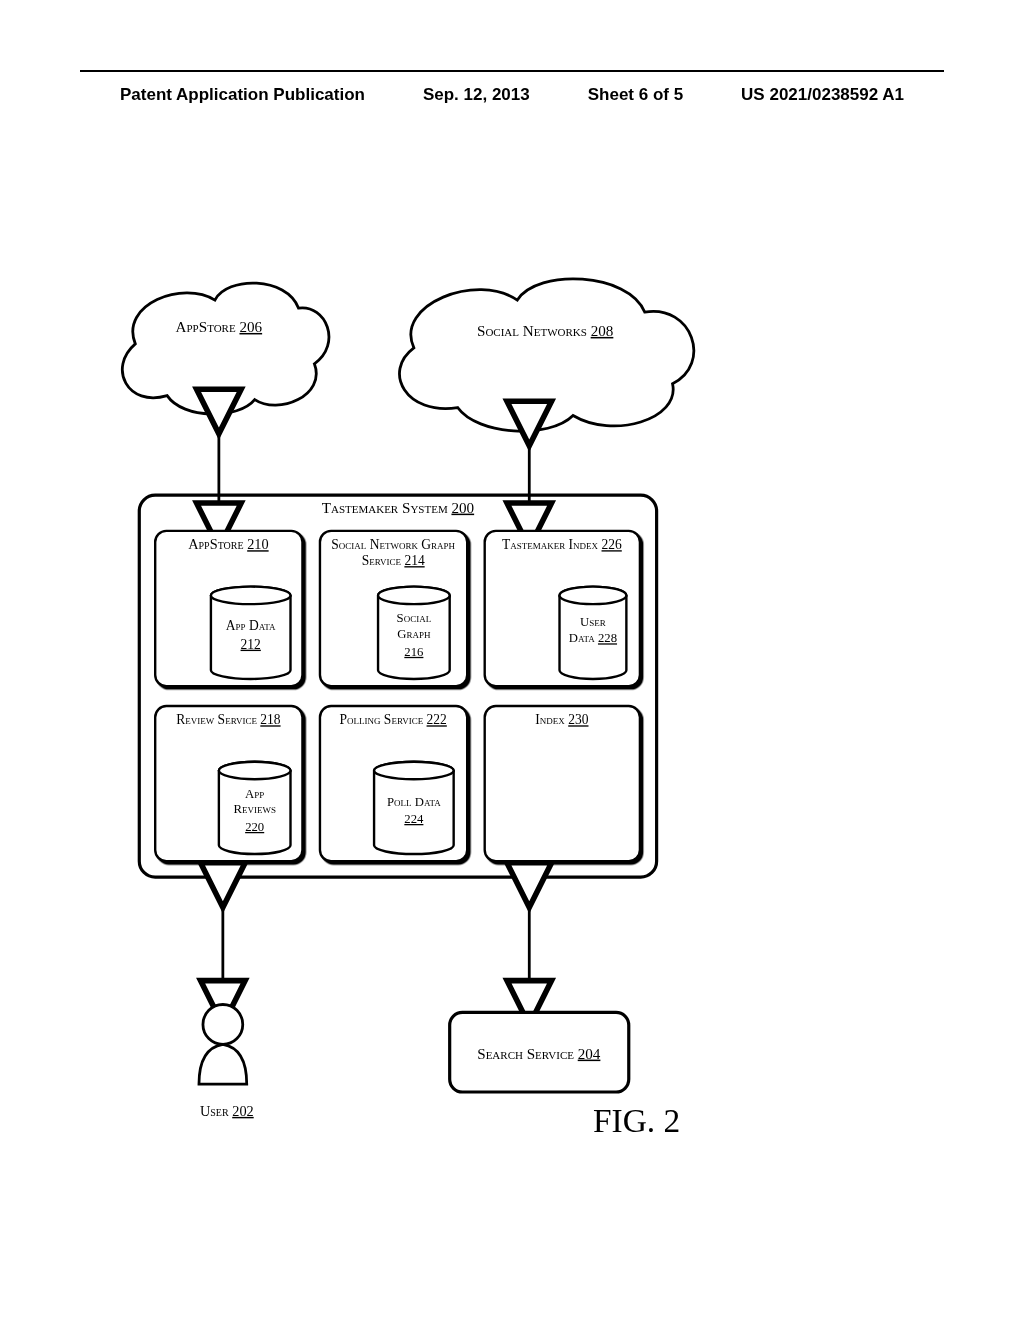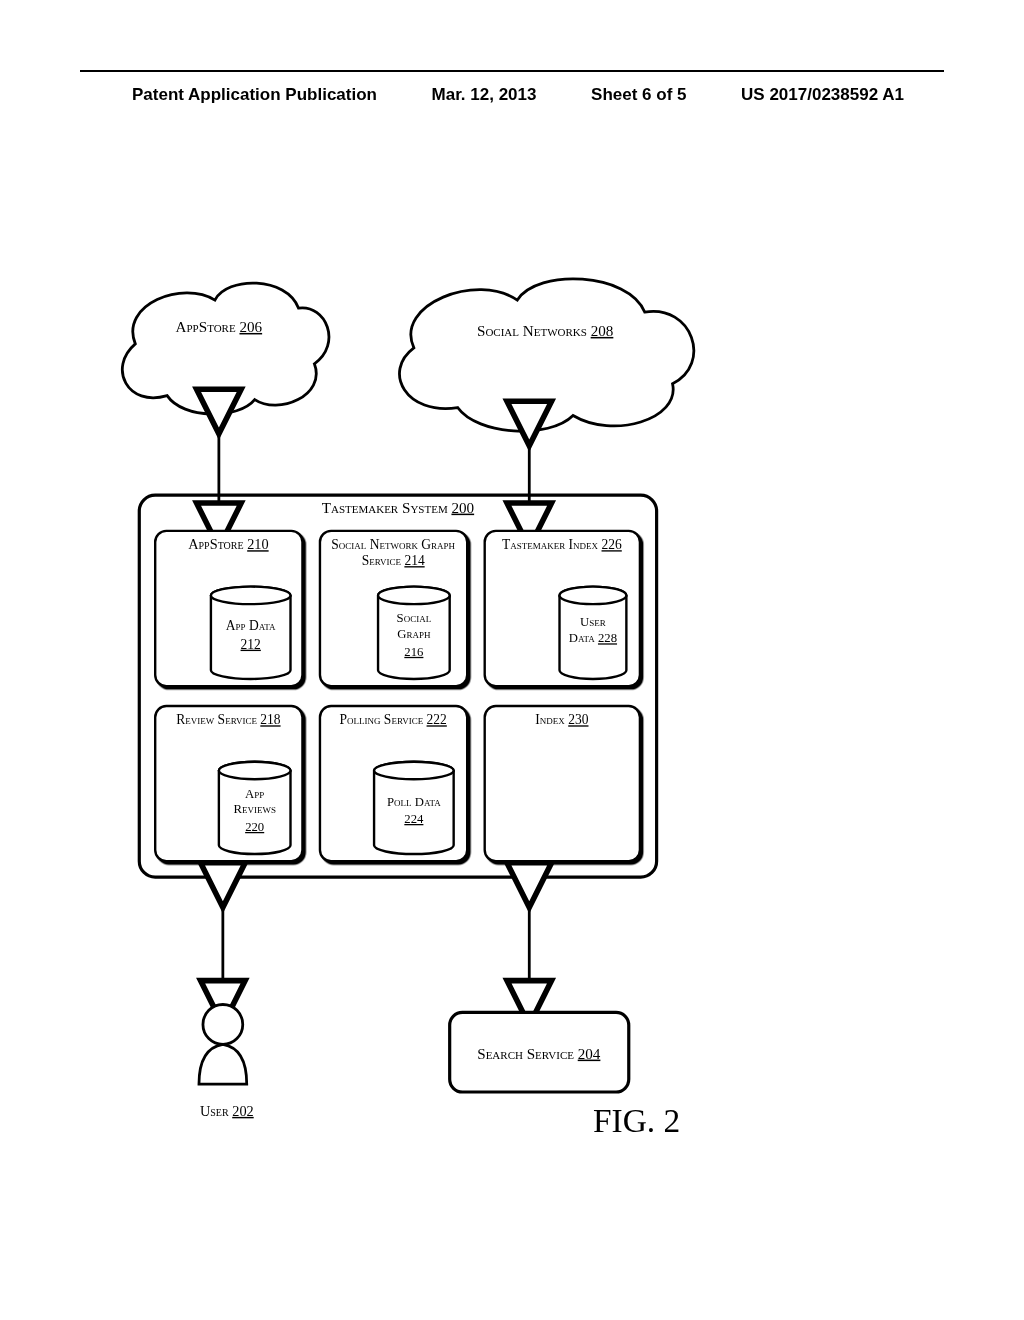--- a/index.html
+++ b/index.html
@@ -7,21 +7,21 @@
     width: 1024px;
     height: 1320px;
     background: #fff;
     font-family: Arial, Helvetica, sans-serif;
     position: relative;
     overflow: hidden;
   }
   .header {
     position: absolute;
     top: 85px;
-    left: 12px; right: 0;
+    left: 0; right: 0;
     display: flex;
     justify-content: space-between;
     padding: 0 120px 0 120px;
     font-size: 17px;
     font-weight: bold;
   }
   .header-border {
     position: absolute;
     top: 70px; left: 80px; right: 80px;
     border-top: 2px solid #000;
@@ -44,23 +44,23 @@
     font-family: 'Times New Roman', Times, serif;
     font-size: 42px;
   }
 </style>
 </head>
 <body>
 
 <div class="header-border"></div>
 <div class="header">
   <span>Patent Application Publication</span>
-  <span>Mar. 12, 2013</span>
+  <span>Sep. 12, 2013</span>
   <span>Sheet 6 of 5</span>
-  <span>US 2017/0238592 A1</span>
+  <span>US 2021/0238592 A1</span>
 </div>
 
 <div class="canvas">
 <svg viewBox="0 0 1024 1160">
   <defs>
 
     <marker id="arrowhead" markerWidth="20" markerHeight="20" refX="10" refY="10" orient="auto">
       <path d="M2,2 L18,10 L2,18 Z" fill="#fff" stroke="#000" stroke-width="2"></path>
     </marker>
     <filter id="shadow" x="-10%" y="-10%" width="130%" height="130%">

